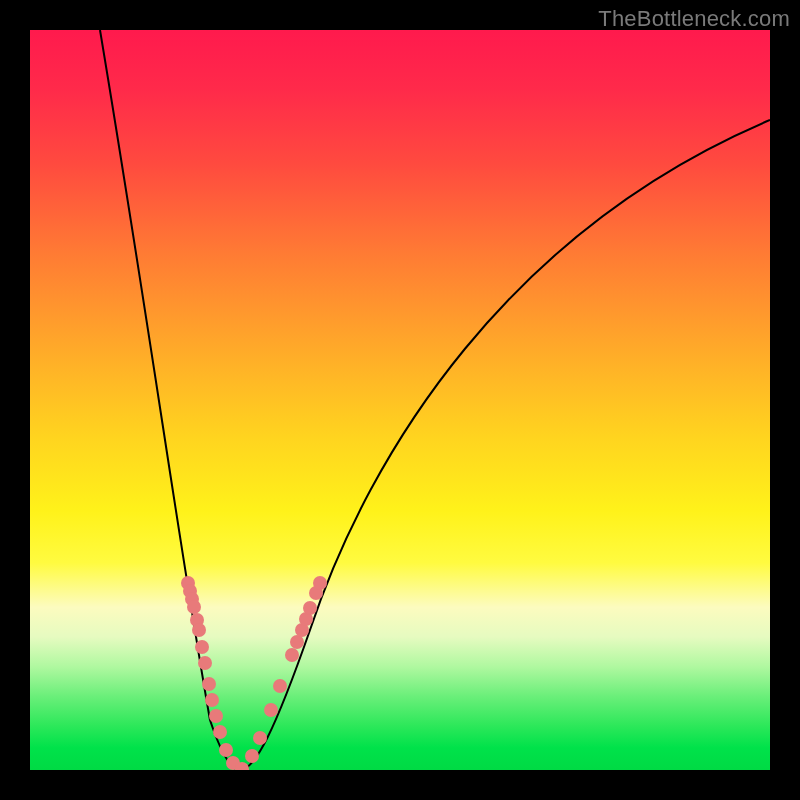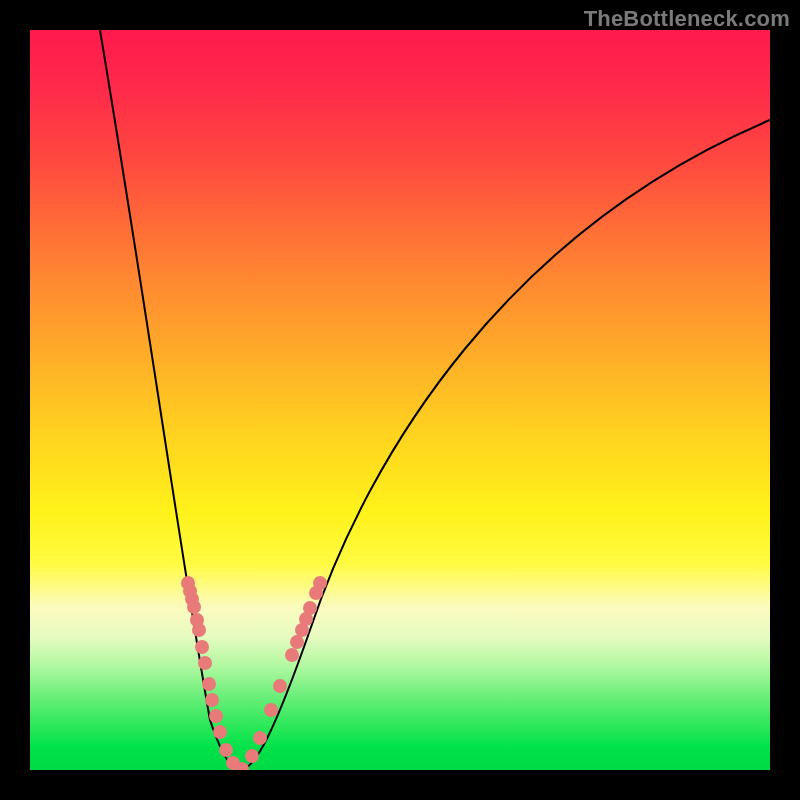--- a/index.html
+++ b/index.html
@@ -61,21 +61,21 @@
   .dot {
     fill: #e87a7a;
     stroke: none;
   }
   .watermark {
     position: absolute;
     top: 6px;
     right: 10px;
     color: #7a7a7a;
     font-size: 22px;
-    font-weight: 700;
+    font-weight: 400;
     letter-spacing: 0.2px;
   }
 </style>
 </head>
 <body>
 
 <div class="frame">
   <div class="plot-area">
     <div class="gradient-bg"></div>
     <svg class="curve-svg" viewBox="0 0 740 740" preserveAspectRatio="none">

